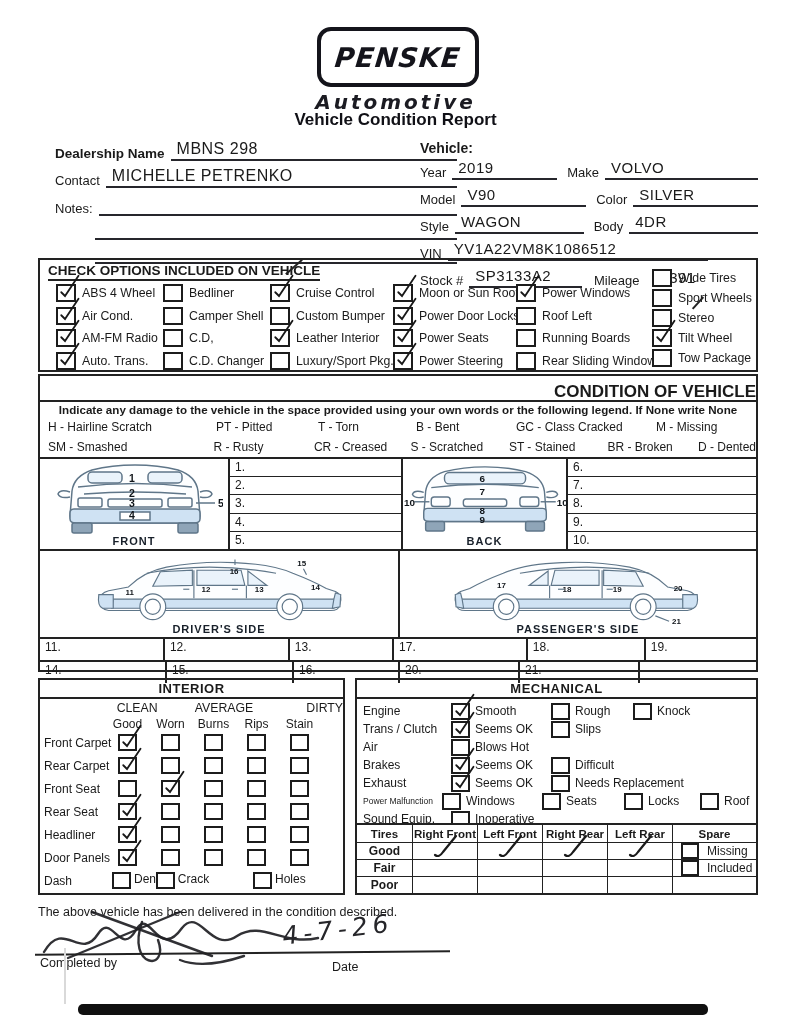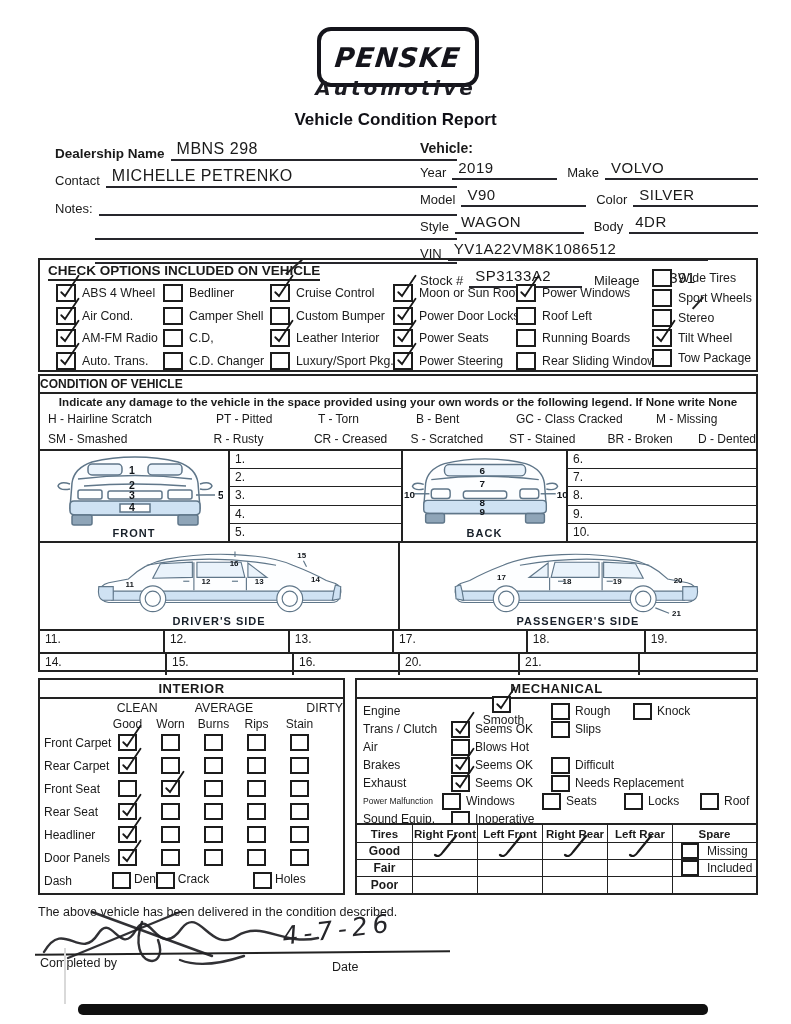--- a/index.html
+++ b/index.html
@@ -3,21 +3,21 @@
 <meta charset="utf-8">
 <style>
   html,body{margin:0;padding:0;background:#fff;}
   #page{position:relative;width:791px;height:1024px;background:#fff;overflow:hidden;
         font-family:"Liberation Sans",sans-serif;color:#1a1a1a;}
   
   .logo-box{position:absolute;left:317px;top:27px;width:154px;height:52px;border:4px solid #14141b;
             border-radius:14px;display:flex;align-items:center;justify-content:center;}
   .logo-text{font-family:"DejaVu Sans",sans-serif;font-weight:bold;font-style:italic;font-size:27px;
              letter-spacing:1px;transform:skewX(-6deg);color:#14141b;}
-  .logo-sub{position:absolute;left:0;top:76px;width:791px;text-align:center;
+  .logo-sub{position:absolute;left:0;top:90px;width:791px;text-align:center;
             font-family:"DejaVu Sans",sans-serif;font-weight:bold;font-style:italic;font-size:20px;
             letter-spacing:3px;color:#1b1b22;}
   .report-title{position:absolute;left:0;top:110px;width:791px;text-align:center;
                 font-weight:bold;font-size:17px;color:#101016;}
   
   .info-left{position:absolute;left:55px;top:140px;width:402px;}
   .info-right{position:absolute;left:420px;top:140px;width:338px;}
   .f-row{display:flex;align-items:flex-end;margin-bottom:6px;}
   .f-label{font-size:13px;white-space:nowrap;padding-right:6px;}
   .f-label.b{font-weight:bold;font-size:13.5px;}
@@ -40,22 +40,22 @@
   .opt-label{font-size:12.3px;margin-left:6px;white-space:nowrap;}
   
   .cb{width:16px;height:14px;border:2px solid #1c1c1c;display:inline-block;position:relative;
       flex:none;background:#fff;}
   .ck{position:absolute;left:1px;top:-5px;width:18px;height:18px;overflow:visible;}
   .ck path{stroke:#181818;stroke-width:2.4;fill:none;stroke-linecap:round;}
   .slash{position:absolute;border-top:2px solid #222;}
   
   .cond-box{position:absolute;left:38px;top:374px;width:720px;height:298px;border:2px solid #222;
             box-sizing:border-box;font-size:12px;}
-  .cond-title{height:16px;border-bottom:2px solid #222;text-align:left;font-weight:bold;
-              font-size:12px;line-height:16px;}
+  .cond-title{height:16px;border-bottom:2px solid #222;text-align:right;font-weight:bold;
+              font-size:17px;line-height:16px;margin-top:8px;}
   .cond-instr{height:15px;text-align:center;font-weight:bold;font-size:11.6px;line-height:15px;}
   .legend-row{display:flex;height:20px;align-items:center;padding-left:8px;font-size:12px;}
   .legend-row span{white-space:nowrap;}
   .diag-row{display:flex;height:92px;border-top:2px solid #222;box-sizing:border-box;}
   .diag-cell{position:relative;box-sizing:border-box;}
   .diag-cell.bR{border-right:2px solid #222;}
   .dmg-lines{display:flex;flex-direction:column;}
   .dmg-line{flex:1;border-bottom:1.8px solid #222;font-size:12px;padding:1px 0 0 5px;box-sizing:border-box;}
   .dmg-line:last-child{border-bottom:none;}
   .side-row{display:flex;height:88px;border-top:2px solid #222;box-sizing:border-box;}
@@ -679,21 +679,21 @@
           <div class="int-cell"></div>
         </div>
       </div>
   </div>
 
   <div class="mech-box">
     <div class="sec-title">MECHANICAL</div>
     <div class="mech-rows" id="mech-rows">
         <div class="mech-row">
           <span class="mech-label">Engine</span>
-          <div class="mech-item" style="min-width: 100px; flex-direction: column;">
+          <div class="mech-item" style="min-width: 100px;">
             <span class="cb">
               <svg class="ck" viewBox="0 0 24 24">
                 <path d="M3 15 L8 20 L26 -7"></path>
               </svg>
             </span>
             <span class="lbl">Smooth</span>
           </div>
           <div class="mech-item" style="min-width: 82px;">
             <span class="cb"></span>
             <span class="lbl">Rough</span>

